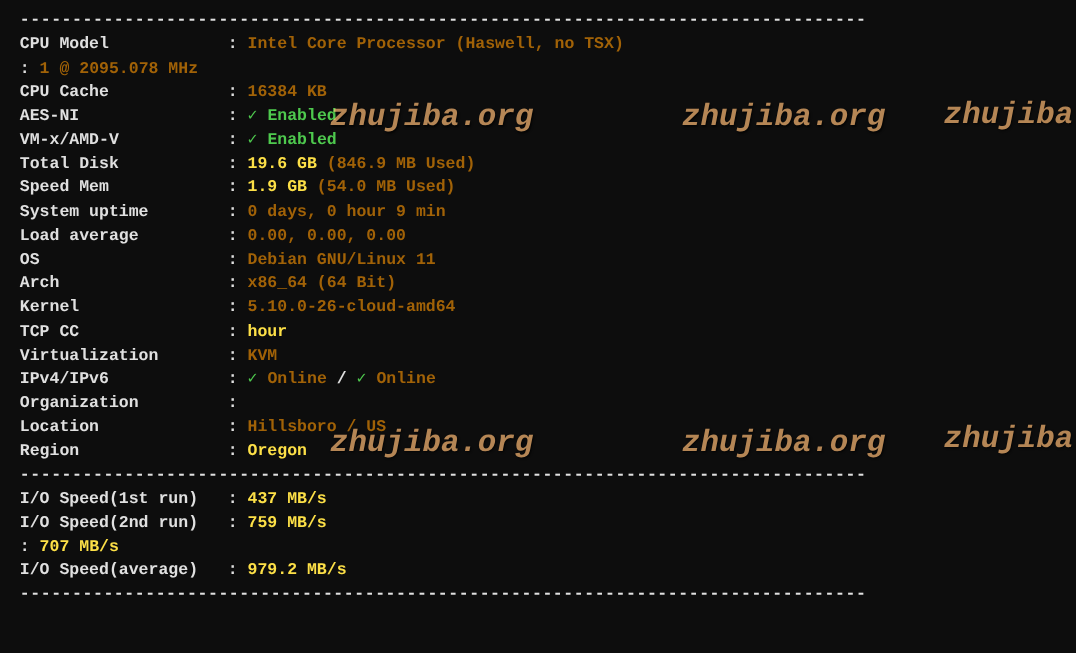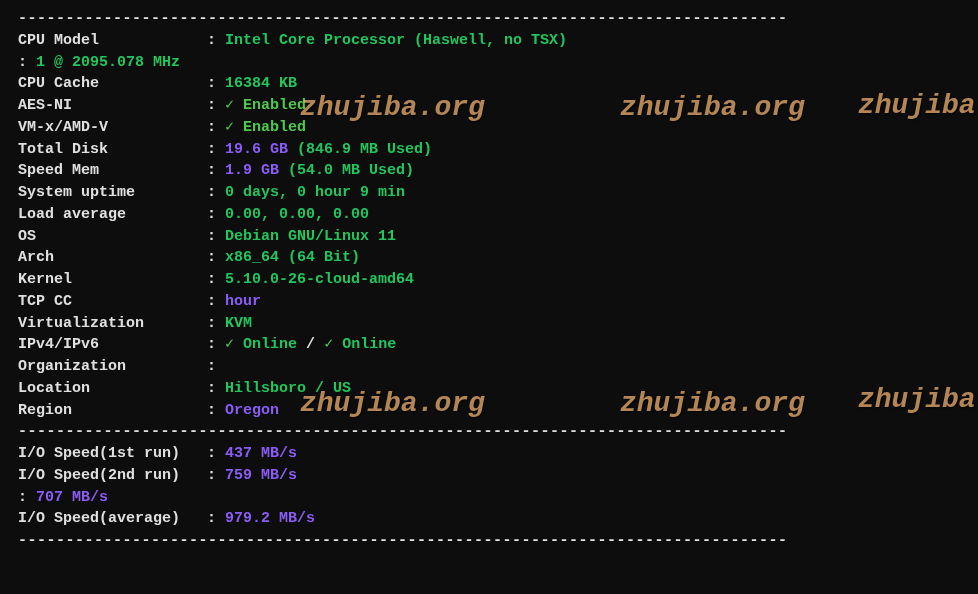--- a/index.html
+++ b/index.html
@@ -31,22 +31,22 @@
       white-space: pre;
     }
     .label {
       color: #e0e0e0;
       min-width: 21ch;
     }
     .colon {
       color: #e0e0e0;
       padding-right: 1ch;
     }
-    .cyan { color: #22c55e; text-align: center; }
-    .orange { color: #8b5cf6; }
+    .cyan { color: #a16207; text-align: center; }
+    .orange { color: #fde047; }
     .green { color: #4ec94e; }
     .white { color: #e0e0e0; }
     .watermark {
       position: absolute;
       color: #fdba74;
       font-size: 28px;
       font-style: italic;
       font-weight: bold;
       text-shadow: 1px 1px 2px #000;
       pointer-events: none;

